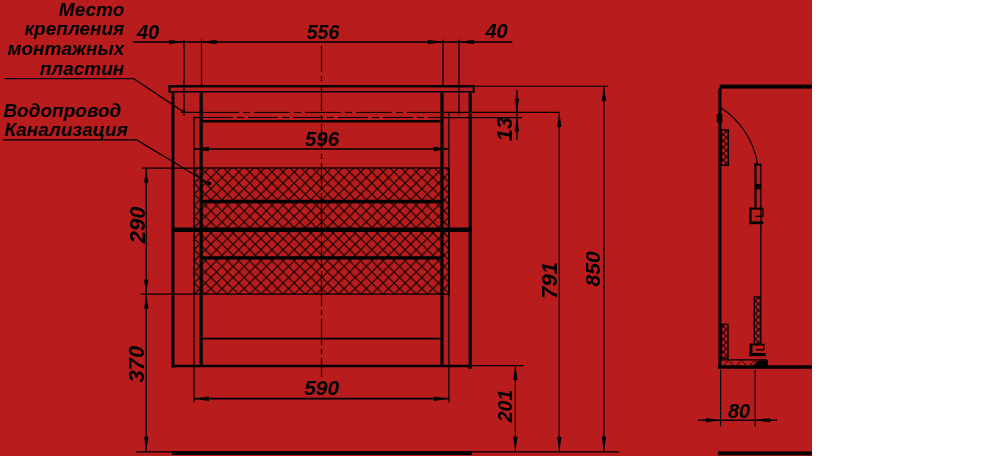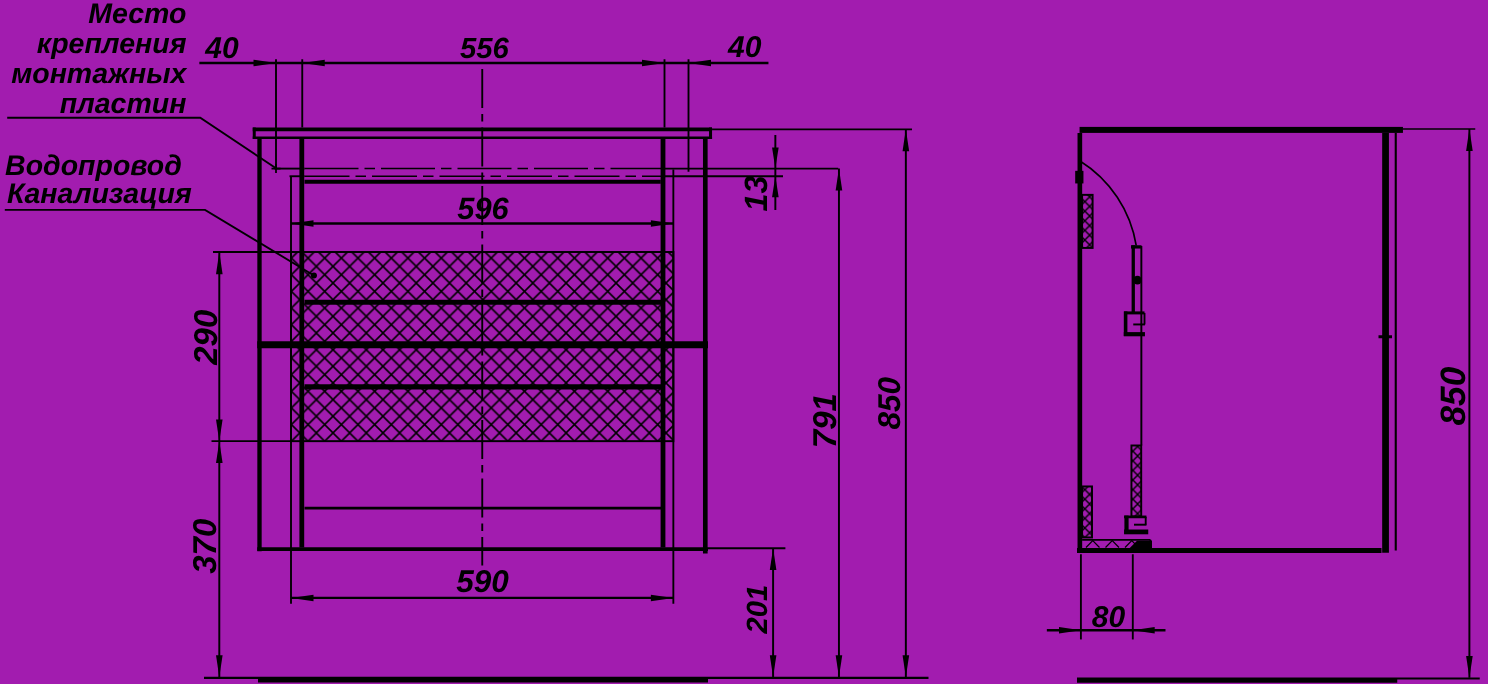--- a/index.html
+++ b/index.html
@@ -1,16 +1,16 @@
 <!DOCTYPE html>
 <html><head>
 <meta charset="utf-8">
 <style>
 html,body{margin:0;padding:0;background:#fff;}
-#stage{position:relative;width:992px;height:456px;overflow:hidden;background:#a21caf;}
+#stage{position:relative;width:812px;height:456px;overflow:hidden;background:#b91c1c;}
 svg{position:absolute;left:0;top:0;}
 text{font-family:"Liberation Sans",sans-serif;font-weight:bold;font-style:italic;fill:#000;}
 </style>
 </head>
 <body>
 <div id="stage">
 <svg width="992" height="456" viewBox="0 0 992 456">
 <defs>
 <pattern id="xh" width="11.1" height="11.1" patternUnits="userSpaceOnUse">
 <path d="M0 0 L11.1 11.1 M11.1 0 L0 11.1" stroke="#000" stroke-width="1.05" fill="none"></path>

